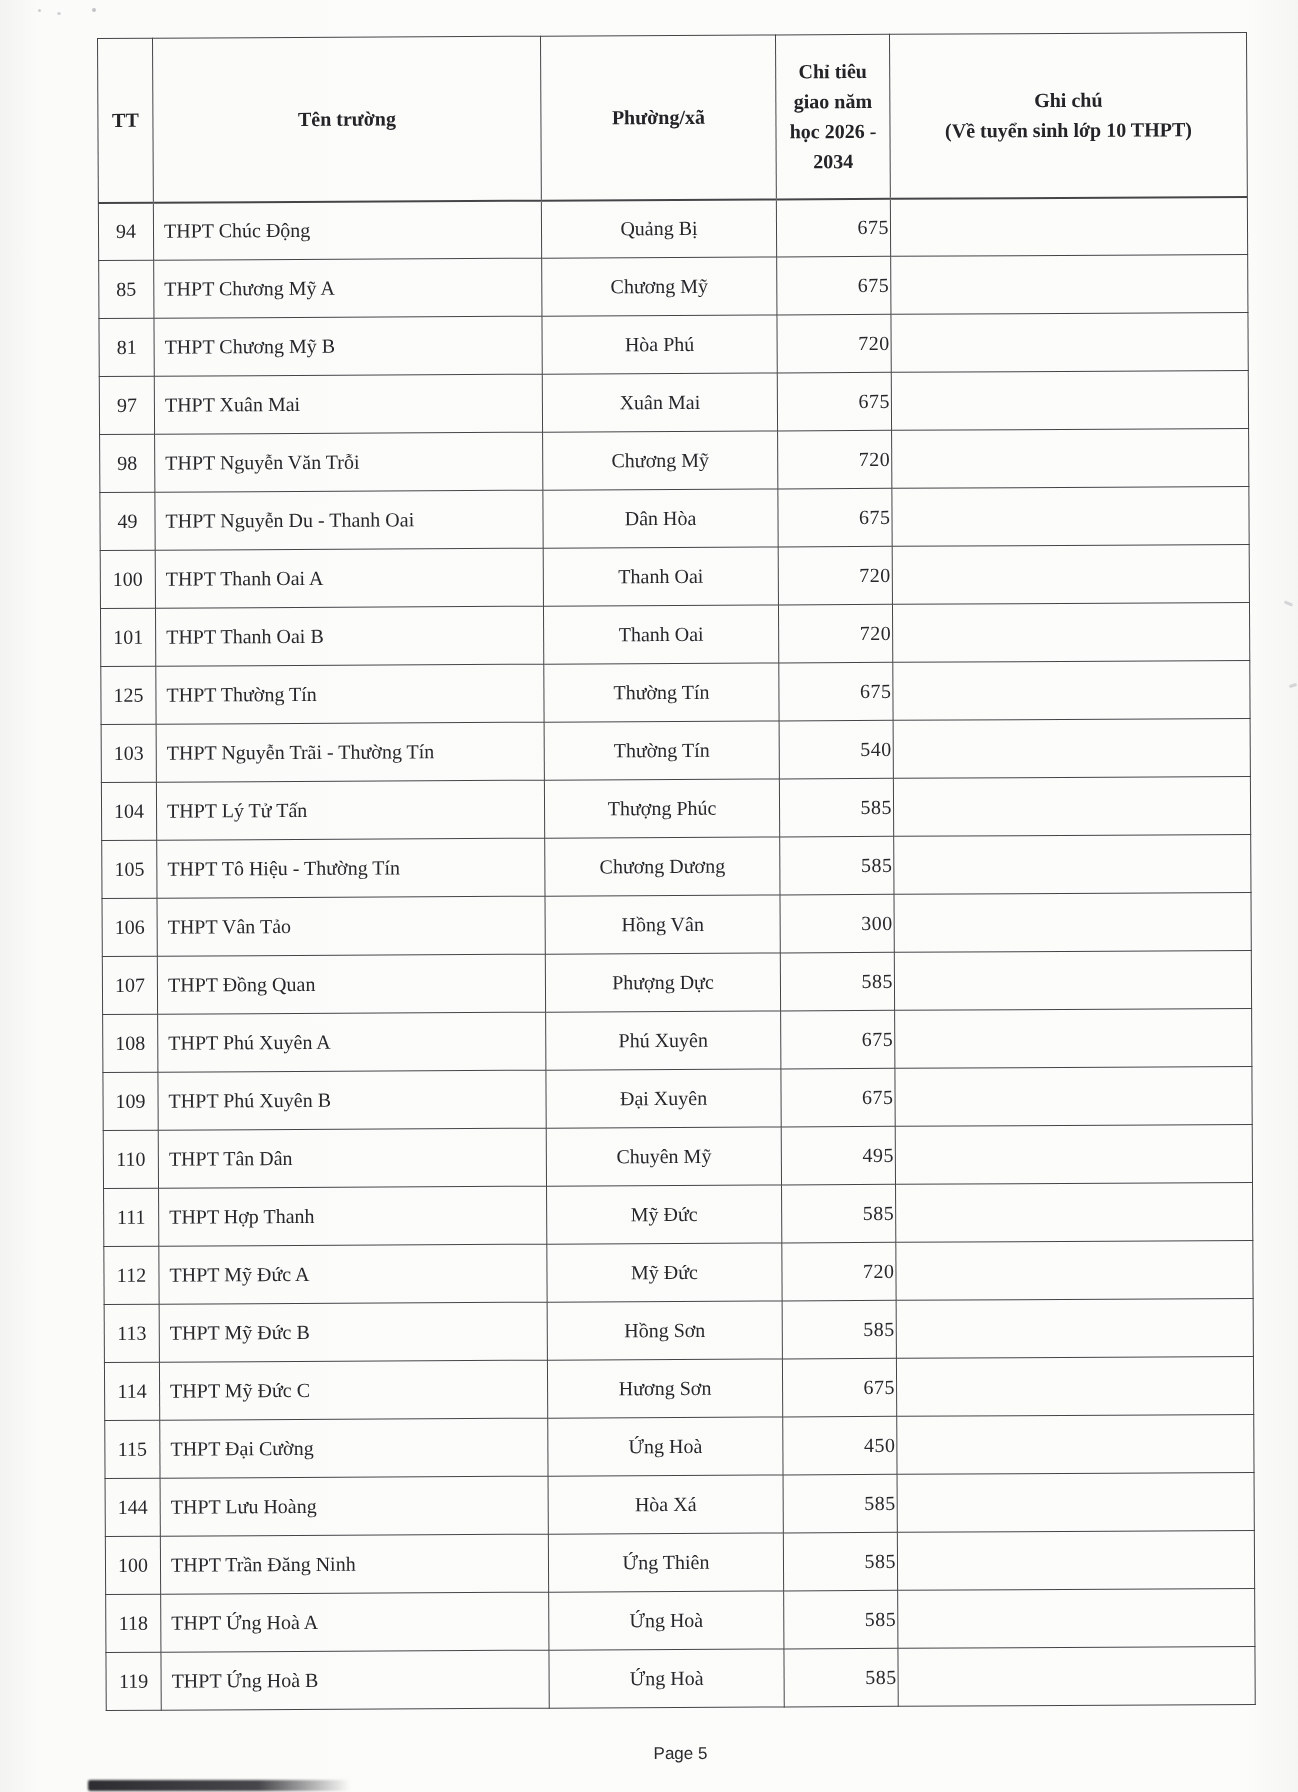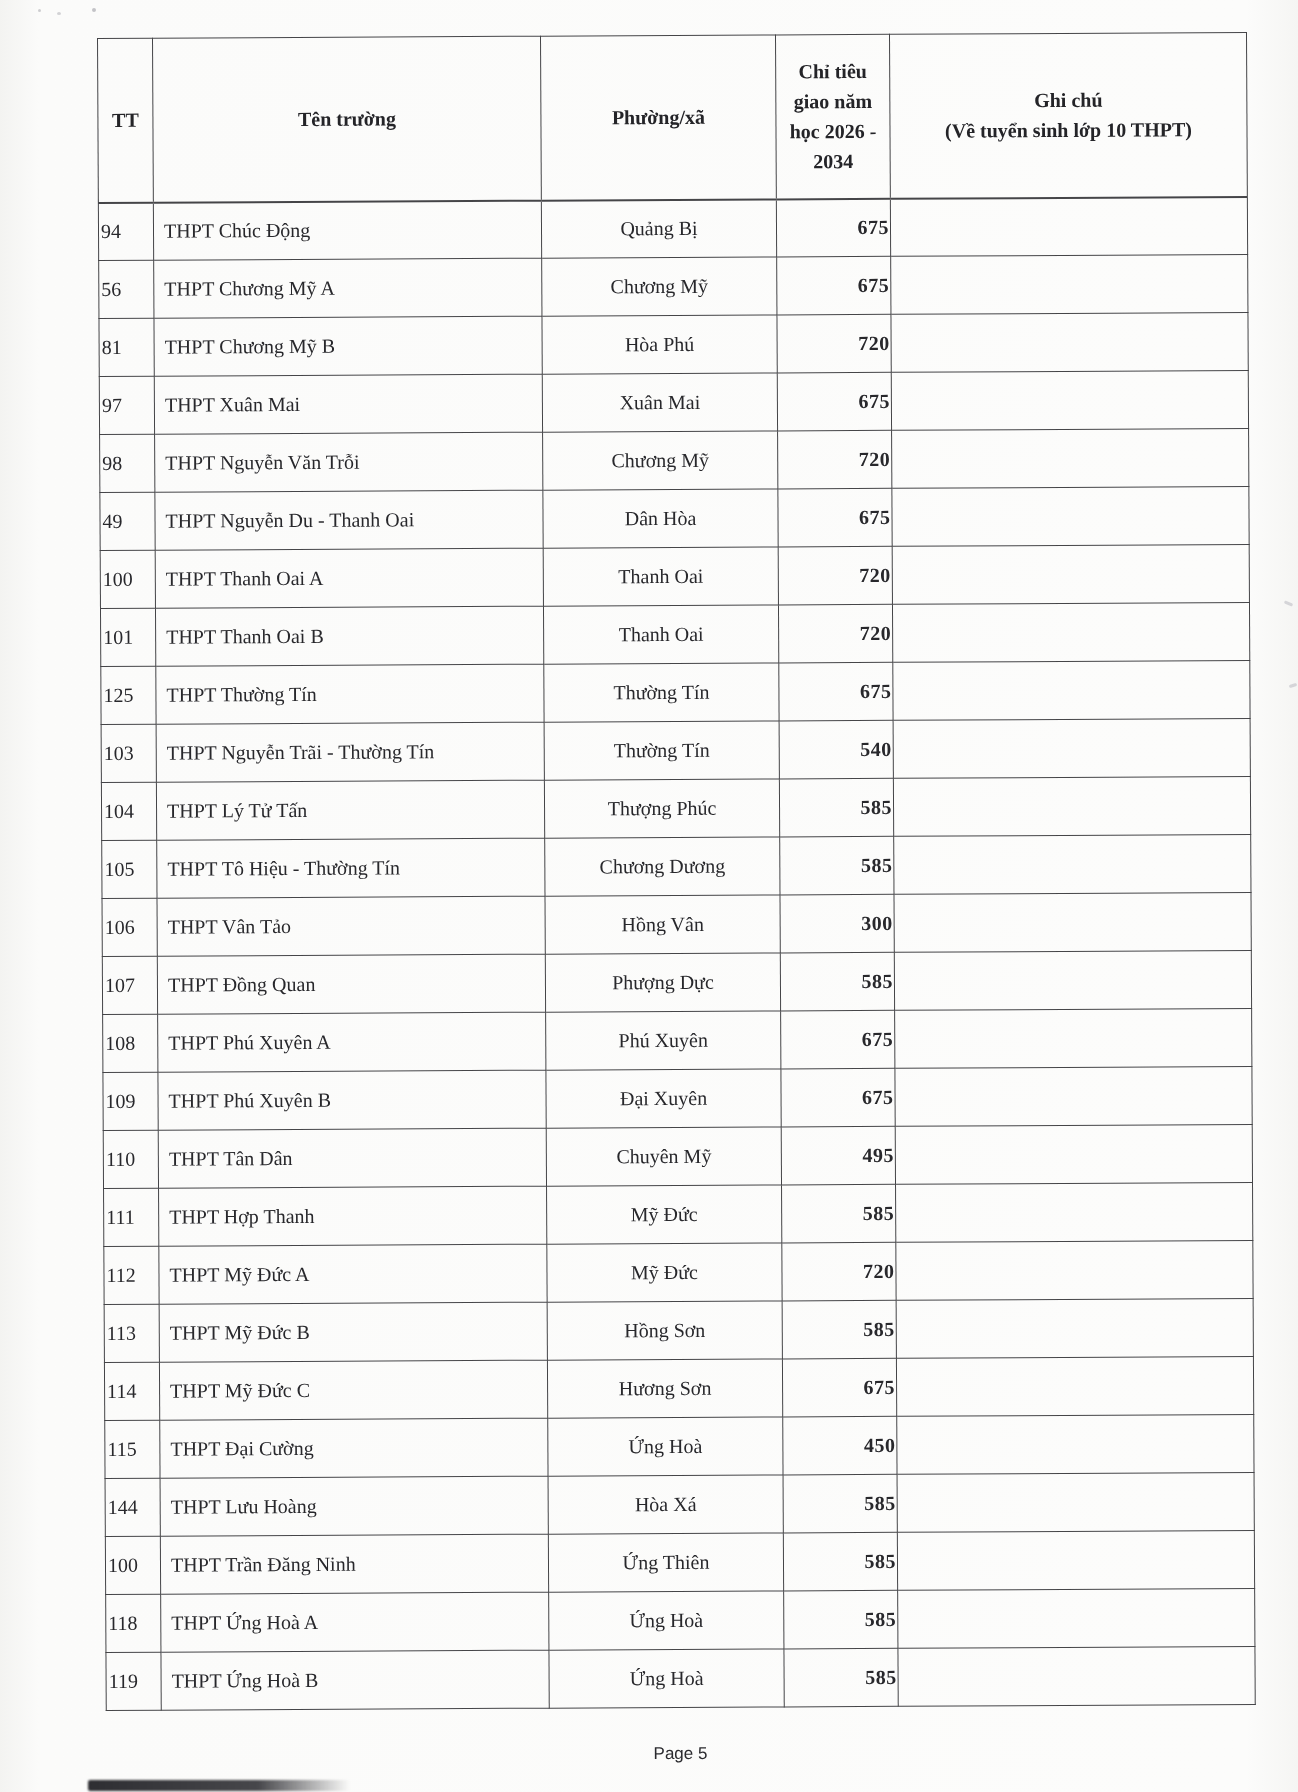--- a/index.html
+++ b/index.html
@@ -22,24 +22,24 @@
   th, td { border:1.5px solid #454548; overflow:hidden; }
   thead tr { height:164px; }
   thead th {
     font-weight:bold; font-size:20px; line-height:1.5;
     vertical-align:middle; text-align:center;
     color:#242428; padding:0 4px;
     border-bottom-width:2.5px;
   }
   tbody tr { height:58px; }
   tbody td { font-size:20px; color:#28282c; vertical-align:middle; }
-  td.col-tt   { text-align:left; padding:0 2px; }
+  td.col-tt   { text-align:center; padding:0 2px; }
   td.col-name { text-align:left; padding-left:10px; }
   td.col-ward { text-align:center; }
-  td.col-quota{ text-align:right; font-weight:bold; letter-spacing:.5px; }
+  td.col-quota{ text-align:right; font-weight:normal; letter-spacing:.5px; }
   td.col-note { }
   .page-footer {
     width:1149px; margin-top:36px; text-align:center;
     font-family:"Liberation Sans","DejaVu Sans",sans-serif;
     font-size:17px; color:#2a2a2e;
   }
   
   .artifact { position:absolute; pointer-events:none; }
   .dot { background:#97979f; border-radius:50%; filter:blur(0.5px); }
   .dot.d1 { left:38px;  top:9px;  width:3px; height:3px; opacity:.45; }
@@ -87,21 +87,21 @@
     </thead>
     <tbody id="rows">
         <tr>
           <td class="col-tt">94</td>
           <td class="col-name">THPT Chúc Động</td>
           <td class="col-ward">Quảng Bị</td>
           <td class="col-quota">675</td>
           <td class="col-note"></td>
         </tr>
         <tr>
-          <td class="col-tt">56</td>
+          <td class="col-tt">85</td>
           <td class="col-name">THPT Chương Mỹ A</td>
           <td class="col-ward">Chương Mỹ</td>
           <td class="col-quota">675</td>
           <td class="col-note"></td>
         </tr>
         <tr>
           <td class="col-tt">81</td>
           <td class="col-name">THPT Chương Mỹ B</td>
           <td class="col-ward">Hòa Phú</td>
           <td class="col-quota">720</td>

